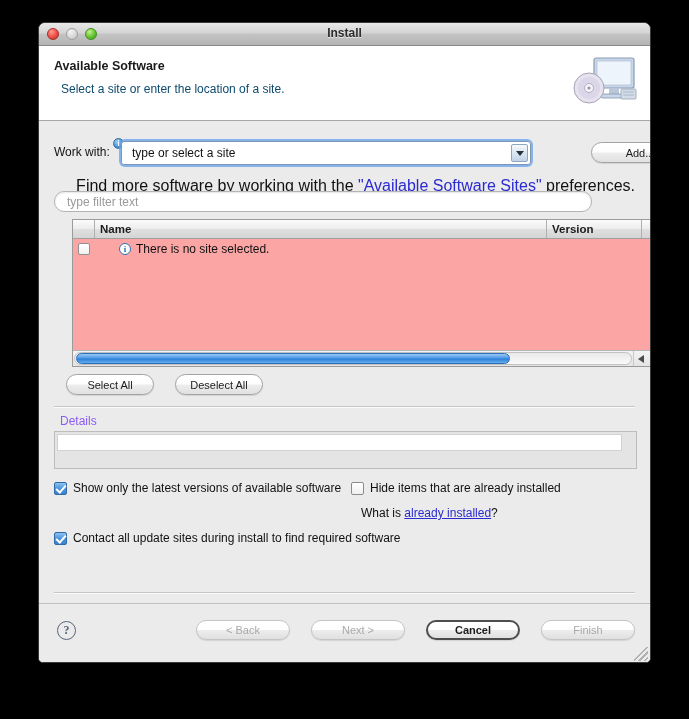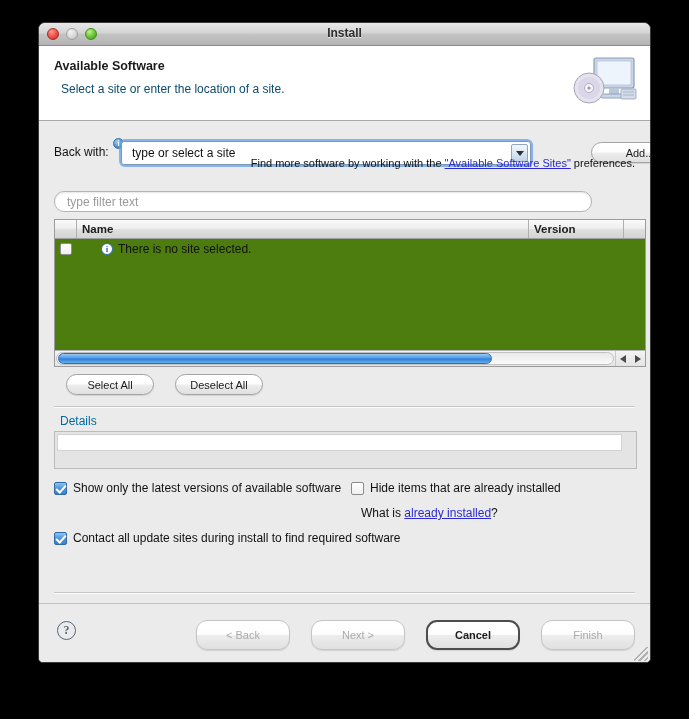--- a/index.html
+++ b/index.html
@@ -207,22 +207,22 @@
   }
 
   .btn-add {
     position: absolute;
     left: 540px; top: 1px;
     width: 98px;
   }
 
   .find-line {
     position: absolute;
-    right: 15px; top: 36px;
-    font-size: 11px;
+    right: 15px; top: 56px;
+    font-size: 16px;
     color: #111;
     margin-left: 20px;
   }
   .link {
     color: #2a2ad0;
     text-decoration: underline;
     cursor: pointer;
   }
 
   .filter-field {
@@ -239,23 +239,23 @@
   }
   .filter-field span {
     padding-left: 12px;
     font-size: 12px;
     color: #9a9a9a;
   }
 
   
   .table {
     position: absolute;
-    left: 15px; top: 98px;
+    left: 33px; top: 98px;
     width: 592px; height: 148px;
-    background: #4d7c0f;
+    background: #fca5a5;
     border: 1px solid #9b9b9b;
     box-sizing: border-box;
     overflow: hidden;
   }
   .thead {
     display: flex;
     height: 18px;
     background: linear-gradient(to bottom, #fbfbfb 0%, #ededed 48%, #e0e0e0 52%, #d4d4d4 100%);
     border-bottom: 1px solid #a0a0a0;
     font-size: 11.5px;
@@ -377,21 +377,21 @@
     background: #c6c6c6;
     border-bottom: 1px solid #fbfbfb;
   }
   .sep.s1 { top: 285px; }
   .sep.s2 { top: 471px; }
 
   .details-label {
     position: absolute;
     left: 21px; top: 293px;
     font-size: 12px;
-    color: #0369a1;
+    color: #8b5cf6;
   }
   .details-box {
     position: absolute;
     left: 15px; top: 310px;
     width: 583px; height: 38px;
     background: #e4e4e4;
     border: 1px solid #bcbcbc;
     box-sizing: border-box;
   }
   .details-inner {
@@ -467,21 +467,21 @@
     box-sizing: border-box;
     font-family: "Liberation Serif", serif;
   }
   .footer-buttons {
     position: absolute;
     right: 15px; top: 16px;
     display: flex;
     gap: 9px;
     align-items: center;
   }
-  .footer-buttons .btn { width: 94px; height: 30px; }
+  .footer-buttons .btn { width: 94px; height: 20px; }
   .resize-grip {
     position: absolute;
     right: 2px; bottom: 2px;
     width: 14px; height: 14px;
     background:
       linear-gradient(135deg, transparent 0 44%, #b0b0b0 44% 52%, transparent 52% 100%),
       linear-gradient(135deg, transparent 0 64%, #b0b0b0 64% 72%, transparent 72% 100%),
       linear-gradient(135deg, transparent 0 84%, #b0b0b0 84% 92%, transparent 92% 100%);
   }
 </style>
@@ -514,21 +514,21 @@
         <circle cx="17" cy="34" r="15" fill="#e6e3ef" stroke="#a7a2b8" stroke-width="1"></circle>
         <circle cx="17" cy="34" r="11" fill="#d8d3e6" opacity="0.8"></circle>
         <circle cx="17" cy="34" r="4.5" fill="#f4f3f8" stroke="#a7a2b8" stroke-width="0.8"></circle>
         <circle cx="17" cy="34" r="1.6" fill="#9b96ab"></circle>
       </svg>
     </div>
 
     <div class="body">
 
       <div class="row-workwith">
-        <div class="lbl-workwith">Back with:</div>
+        <div class="lbl-workwith">Work with:</div>
         <div class="info-badge">i</div>
         <div class="combo-wrap">
           <div class="combo">
             <div class="combo-text">type or select a site</div>
             <div class="combo-btn">
                 <i></i>
               </div>
           </div>
         </div>
         <div class="btn btn-add">Add...</div>

